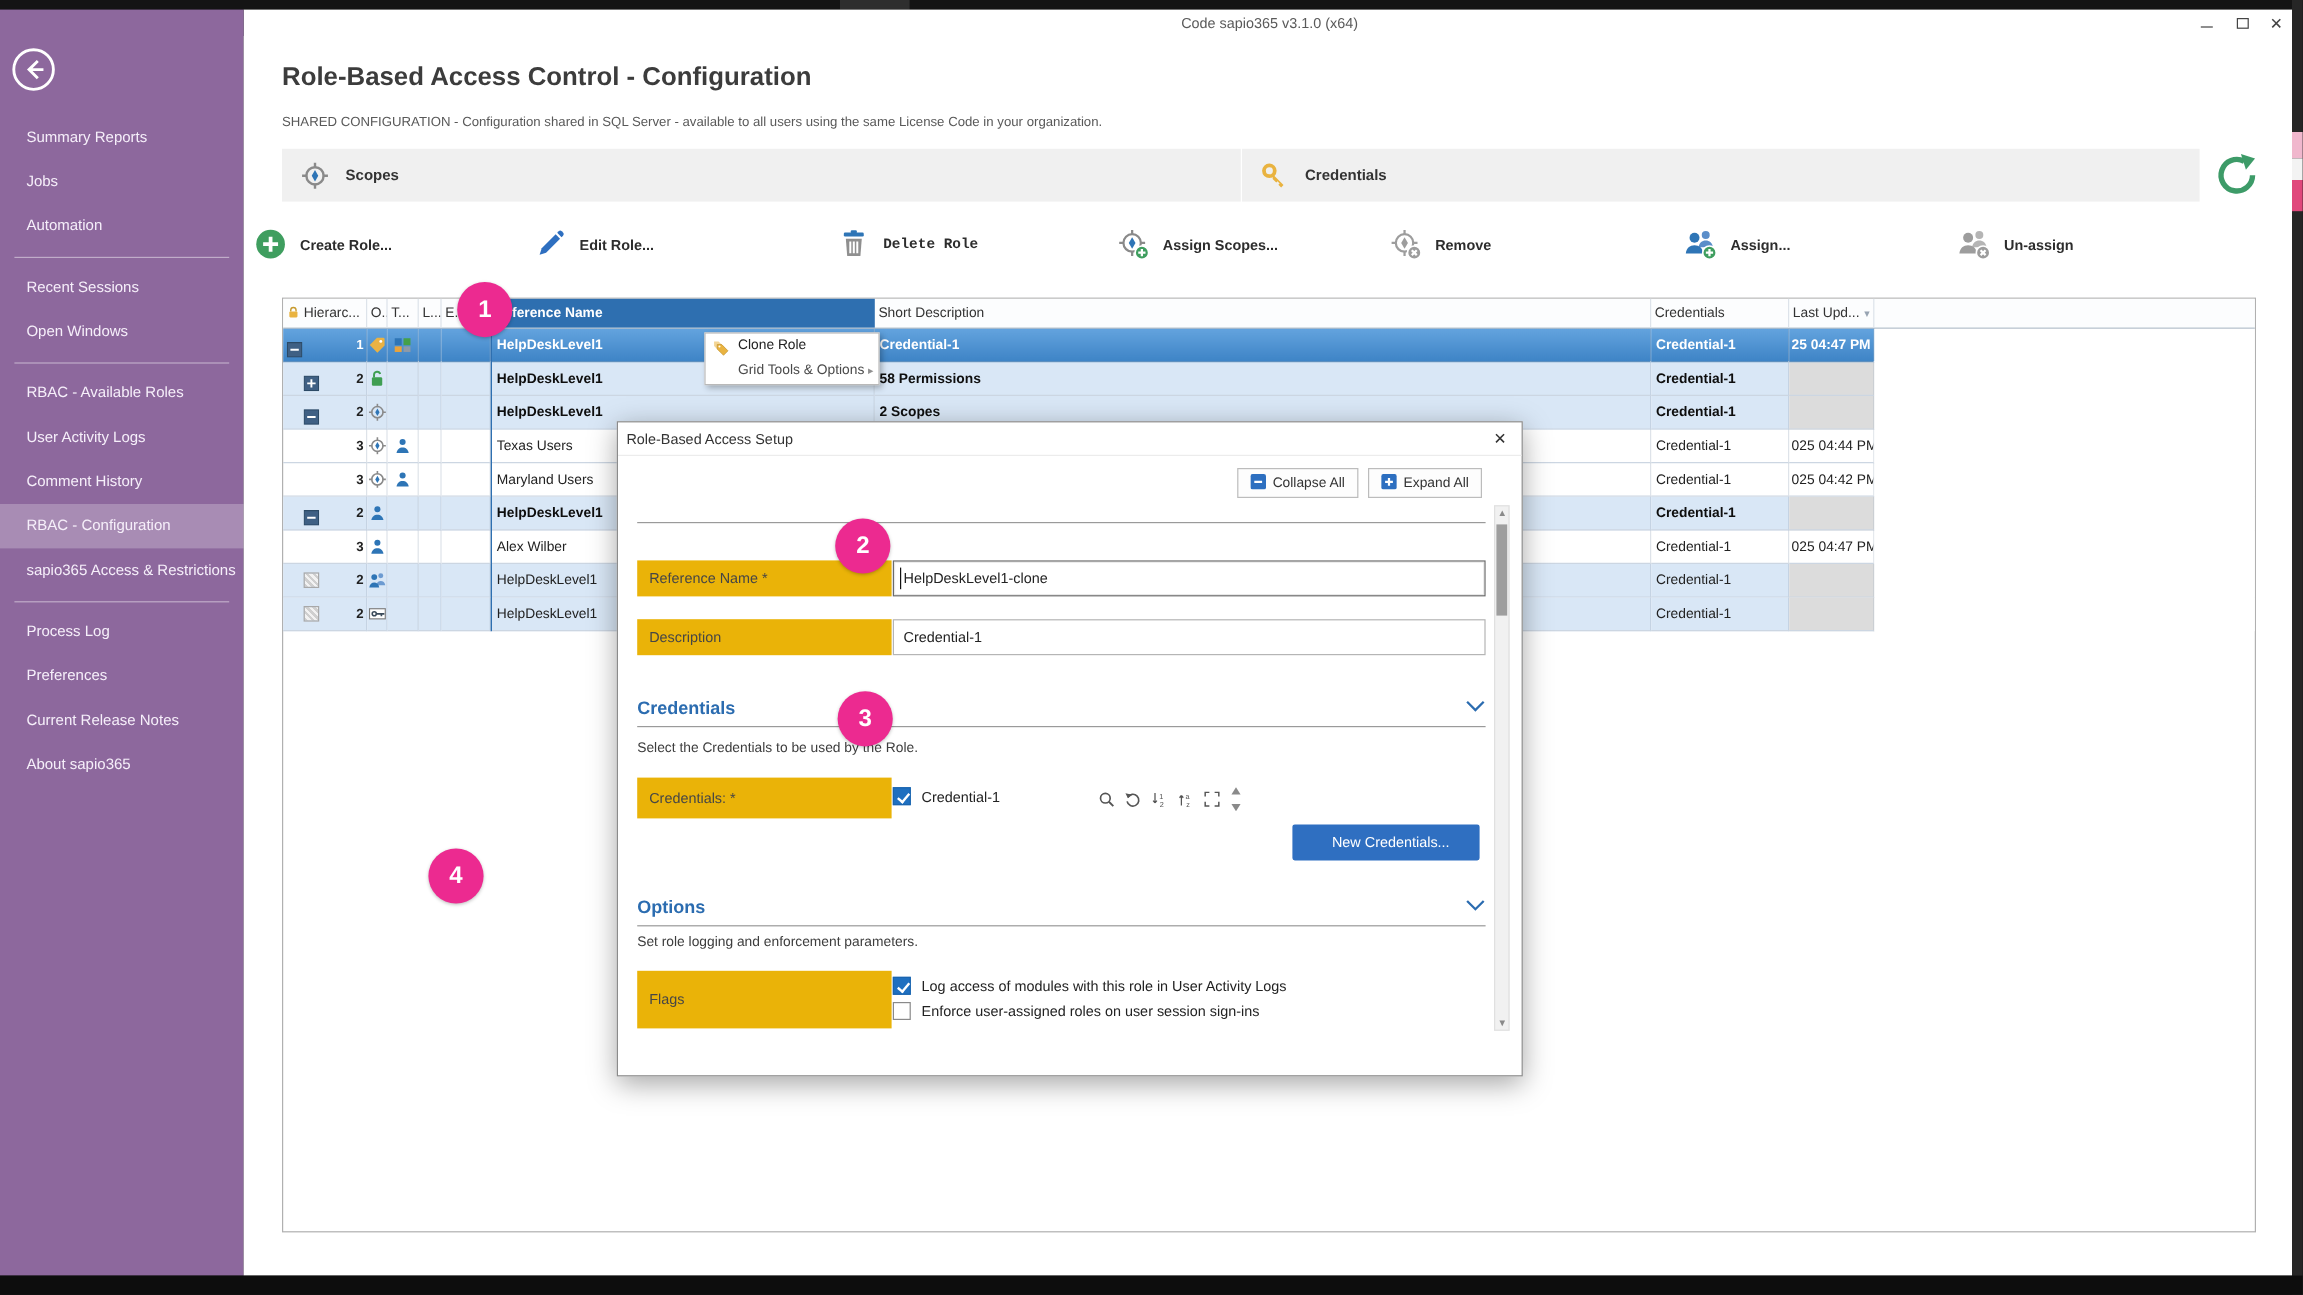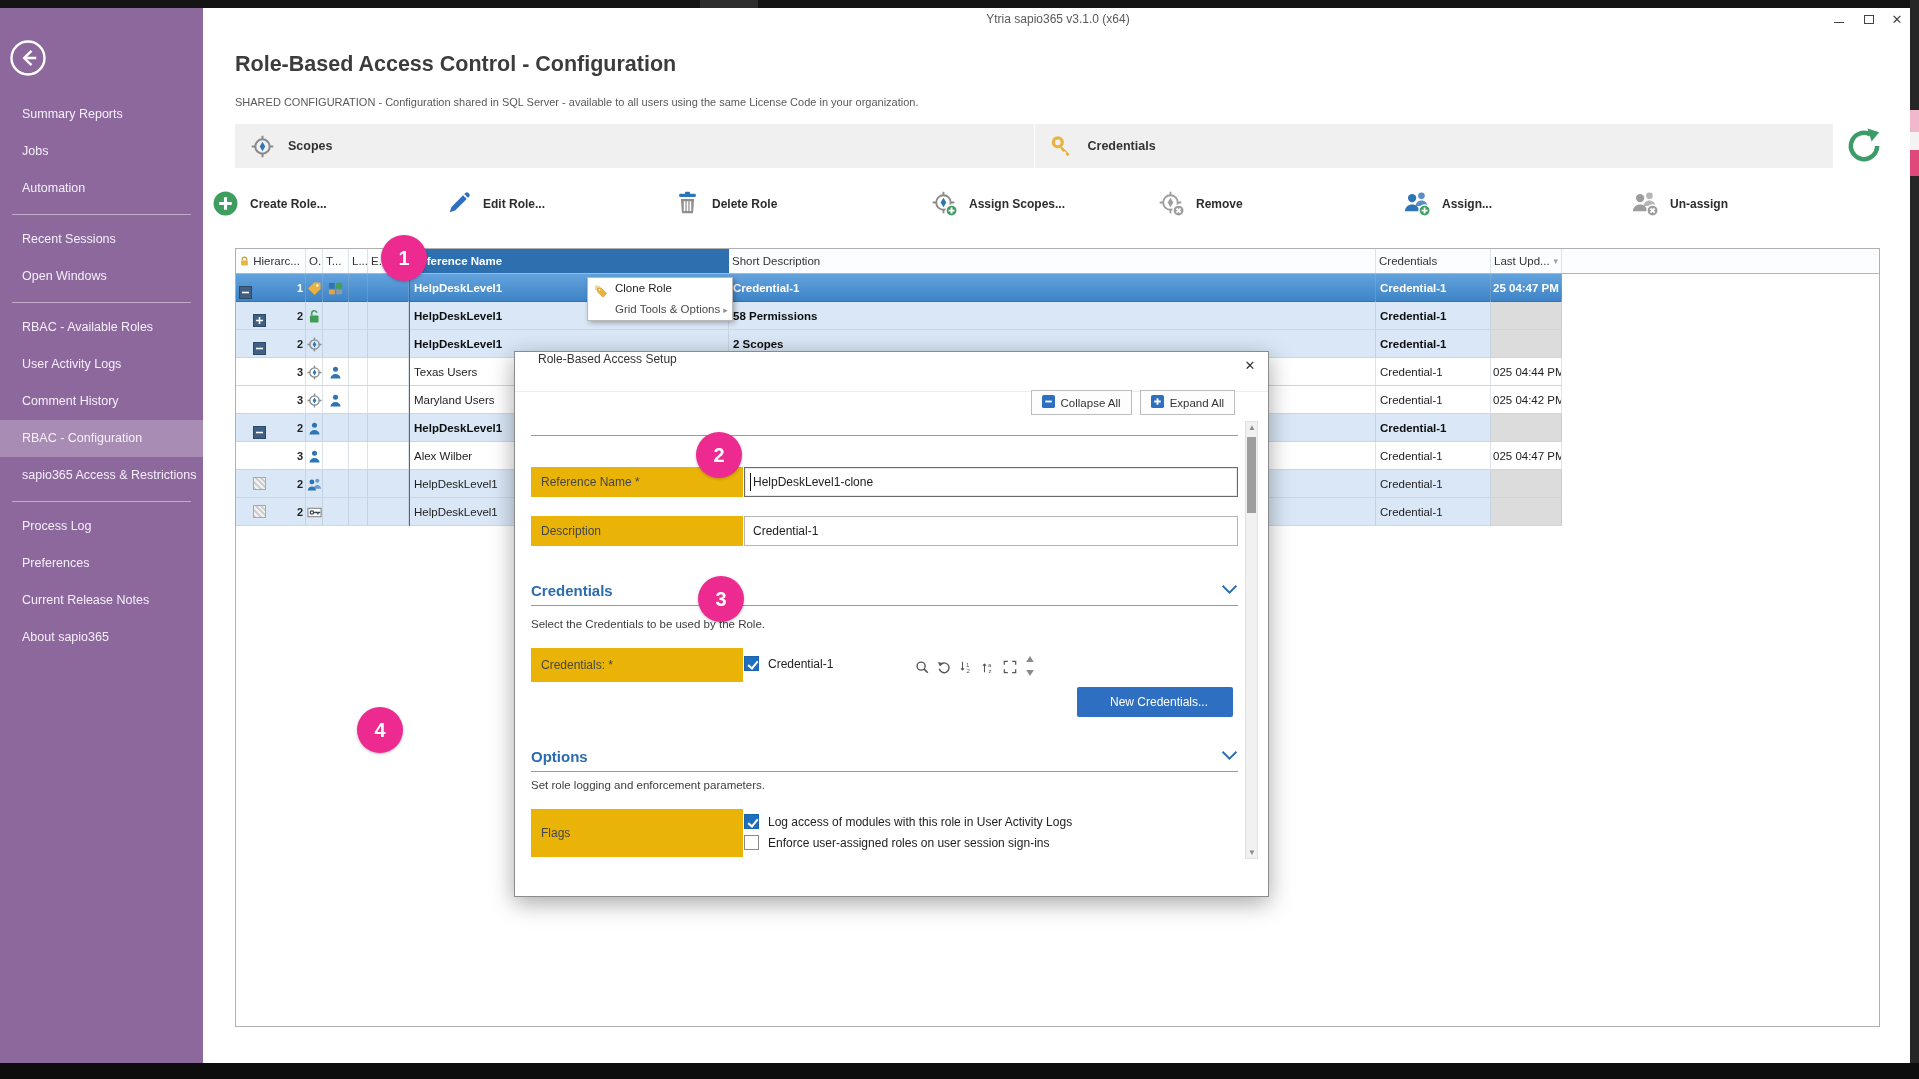--- a/index.html
+++ b/index.html
@@ -71,21 +71,21 @@
 
   
   .ctxmenu{left:416px;top:277px;width:146px;height:44px;background:#fff;border:1px solid #b9b9b9;box-shadow:2px 2px 5px rgba(0,0,0,.28);z-index:30}
   .ctxitem{position:relative;height:21px;line-height:21px;font-size:11.5px;color:#222;padding-left:27px;cursor:pointer;white-space:nowrap}
   .ctxitem .mi{position:absolute;left:5px;top:3px}
   .ctxitem.dim{color:#4a4a4a}
   .ctxitem .sub{color:#909090;font-size:9px;margin-left:3px}
 
   
   .dialog{left:514px;top:351px;width:755px;height:546px;background:#fff;border:1px solid #8b8b8b;box-shadow:0 6px 22px rgba(0,0,0,.35);z-index:40}
-  .dtitle{position:absolute;left:0;top:0;width:100%;height:40px;border-bottom:1px solid #ececec;display:flex;align-items:flex-start;padding-left:16px;gap:7px}
+  .dtitle{position:absolute;left:0;top:0;width:100%;height:28px;border-bottom:1px solid #ececec;display:flex;align-items:center;padding-left:0;gap:7px}
   .dtitle .t{font-size:12px;color:#333}
   .dclose{position:absolute;right:9px;top:5px;width:18px;height:18px;text-align:center;line-height:18px;font-size:13px;color:#333;cursor:pointer}
   .collapsebtns{position:absolute;top:38px;right:33px;display:flex;gap:8px}
   .cbtn{height:25px;border:1px solid #bcbcbc;background:#fdfdfd;display:flex;align-items:center;gap:6px;padding:0 10px;font-size:11.5px;color:#333;cursor:pointer}
   .sect{position:absolute;left:16px;width:707px}
   .sect .shead{display:flex;justify-content:space-between;align-items:center;cursor:pointer}
   .sect .shead .st{font-size:15px;font-weight:700;color:#2b6cb0}
   .sect .shr{height:1px;background:#9a9a9a;margin-top:6px}
   .hint{position:absolute;left:16px;font-size:11.5px;color:#3d3d3d}
   .flabel{position:absolute;left:16px;width:212px;background:#eab308;font-size:12px;color:#464646;padding-left:10px;display:flex;align-items:center}
@@ -112,21 +112,21 @@
 </head>
 <body>
 
 <div id="root">
 
   <div class="abs topstrip">
       <div class="abs seg"></div>
     </div>
 
   <div class="abs titlebar">
-    <span class="wtitle">Ytria sapio365 v3.1.0 (x64)</span>
+    <span class="wtitle">Code sapio365 v3.1.0 (x64)</span>
     <span class="abs winbtn btn-min" style="left:1627px">
         <i></i>
       </span>
     <span class="abs winbtn btn-max" style="left:1657px">
         <i></i>
       </span>
     <span class="abs winbtn" style="left:1685px">✕</span>
   </div>
 
   <aside class="abs sidebar">
@@ -189,21 +189,21 @@
           </svg>
           <span class="lbl">Create Role...</span>
         </div>
         <div class="tool" style="left: 242px;">
           <svg viewBox="0 0 26 26">
             <path d="M4.5 21.5l1.7-5.2L17.4 5.1l3.5 3.5L9.7 19.8z" fill="#2e6fc0"></path>
             <path d="M18.6 3.9l3.5 3.5 1.2-1.2a1.8 1.8 0 0 0 0-2.5l-1-1a1.8 1.8 0 0 0-2.5 0z" fill="#2e6fc0"></path>
           </svg>
           <span class="lbl">Edit Role...</span>
         </div>
-        <div class="tool" style="left: 471px;">
+        <div class="tool" style="left: 495px; font-family: Liberation Mono, monospace;">
           <svg viewBox="0 0 26 26">
             <rect x="5" y="3.6" width="16" height="3.2" rx="1" fill="#2e75b6"></rect>
             <rect x="10.5" y="1.8" width="5" height="2.4" rx="1" fill="#2e75b6"></rect>
             <path d="M6.6 8.6h12.8l-1.1 13.8H7.7z" fill="#8f8f8f"></path>
             <path d="M10.2 10.8v9.4M13 10.8v9.4M15.8 10.8v9.4" stroke="#fff" stroke-width="1.6"></path>
           </svg>
           <span class="lbl">Delete Role</span>
         </div>
         <div class="tool" style="left: 728px;">
           <svg viewBox="0 0 26 26">

